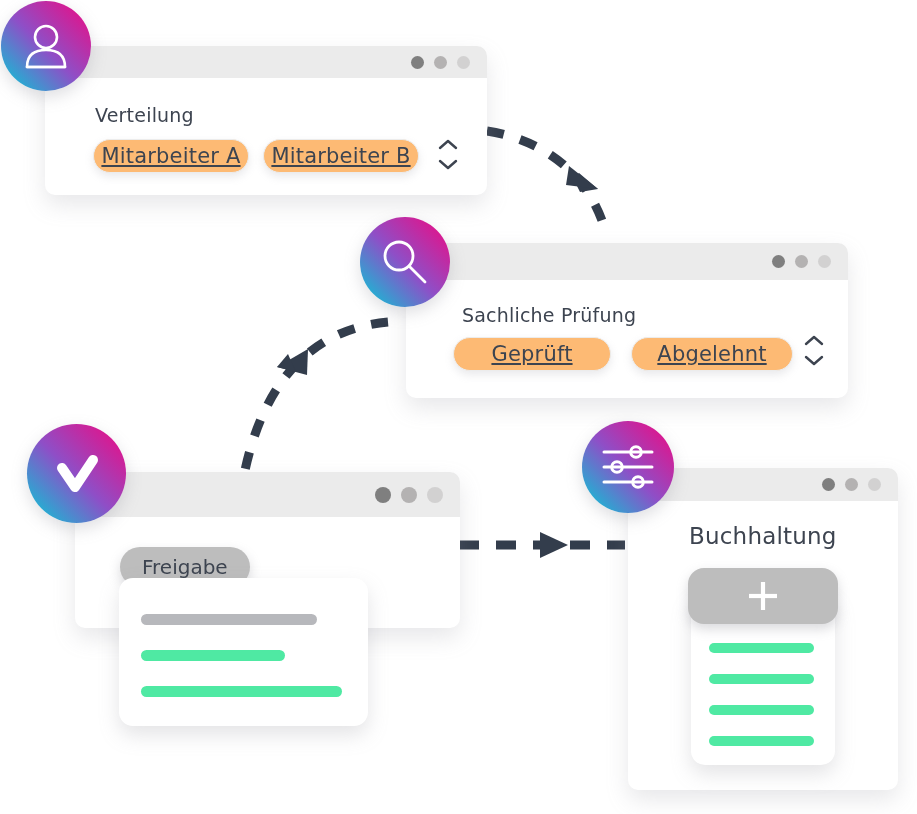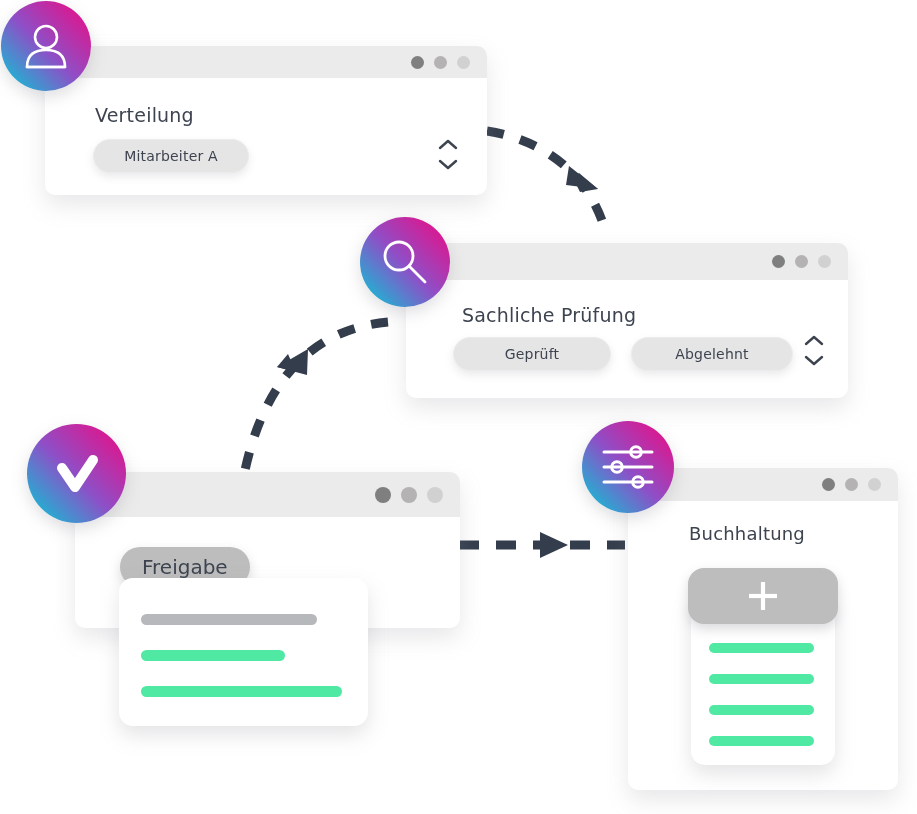--- a/index.html
+++ b/index.html
@@ -61,40 +61,41 @@
   .field-label {
     position: absolute;
     color: #3d4450;
     font-size: 19px;
     letter-spacing: 0.2px;
     white-space: nowrap;
   }
   .win-title {
     position: absolute;
     color: #3d4450;
-    font-size: 18px;
+    font-size: 23px;
     letter-spacing: 0.2px;
     white-space: nowrap;
   }
 
   
   .pill {
     position: absolute;
-    background: #e5e5e5;
+    background: #fdba74;
     border: 1.6px solid #ececec;
     border-radius: 999px;
     color: #3d4450;
-    font-size: 14px;
+    font-size: 21px;
     display: flex;
     align-items: center;
     justify-content: center;
     box-shadow: 0 4px 9px rgba(150,150,160,0.20);
     box-sizing: border-box;
     white-space: nowrap;
     letter-spacing: 0.2px;
+    text-decoration: underline;
   }
 
   
   .stepper {
     position: absolute;
     width: 24px;
     display: flex;
     flex-direction: column;
     align-items: center;
     gap: 9px;
@@ -192,20 +193,21 @@
     <div class="titlebar" style="height:32px;">
       <div class="dots">
         <span class="dot d1" style="width:13px;height:13px;"></span>
         <span class="dot d2" style="width:13px;height:13px;"></span>
         <span class="dot d3" style="width:13px;height:13px;"></span>
       </div>
     </div>
     <div class="winbody">
       <div class="field-label" style="left:50px; top:26px;">Verteilung</div>
       <div class="pill" style="left:48px; top:61px; width:156px; height:34px;">Mitarbeiter A</div>
+      <div class="pill" style="left:218px; top:61px; width:156px; height:34px;">Mitarbeiter B</div>
       <div class="stepper" style="left:391px; top:61px;">
         <svg class="chev" width="20" height="11" viewBox="0 0 20 11">
           <path d="M2 9 L10 2 L18 9" fill="none" stroke="#3d4450" stroke-width="2.4" stroke-linecap="round" stroke-linejoin="round"></path>
         </svg>
         <svg class="chev" width="20" height="11" viewBox="0 0 20 11">
           <path d="M2 2 L10 9 L18 2" fill="none" stroke="#3d4450" stroke-width="2.4" stroke-linecap="round" stroke-linejoin="round"></path>
         </svg>
       </div>
     </div>
   </div>

